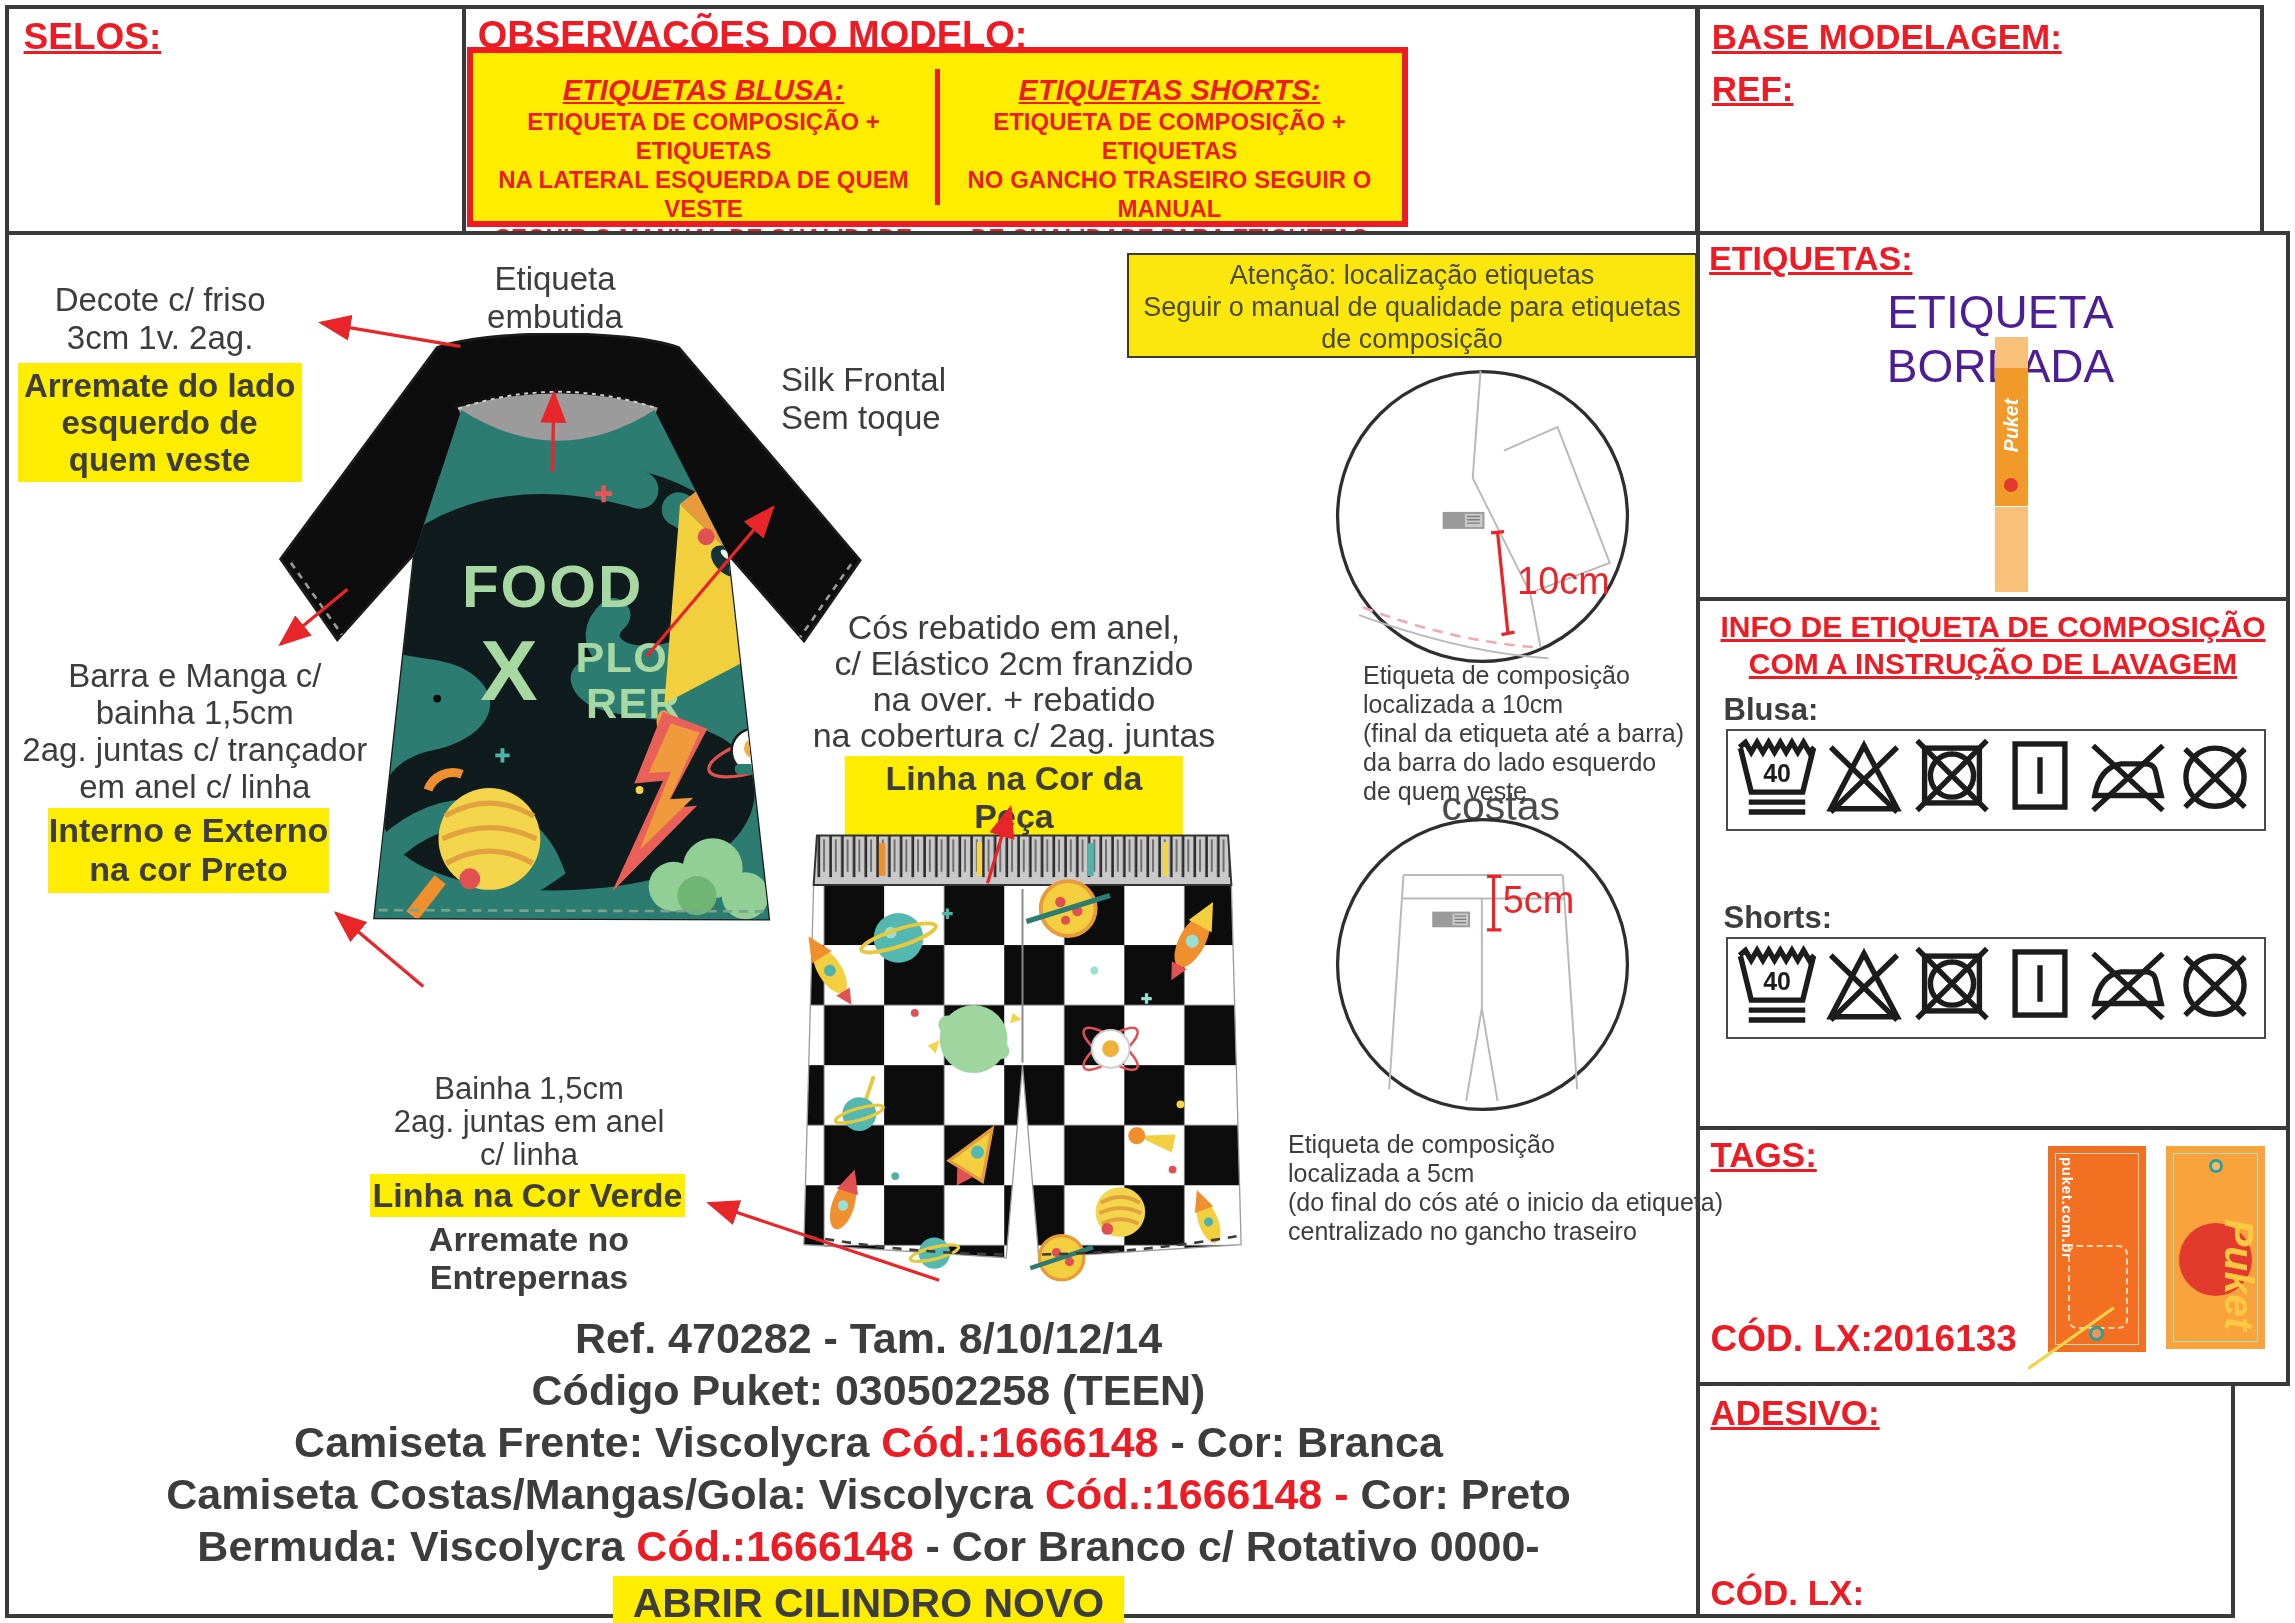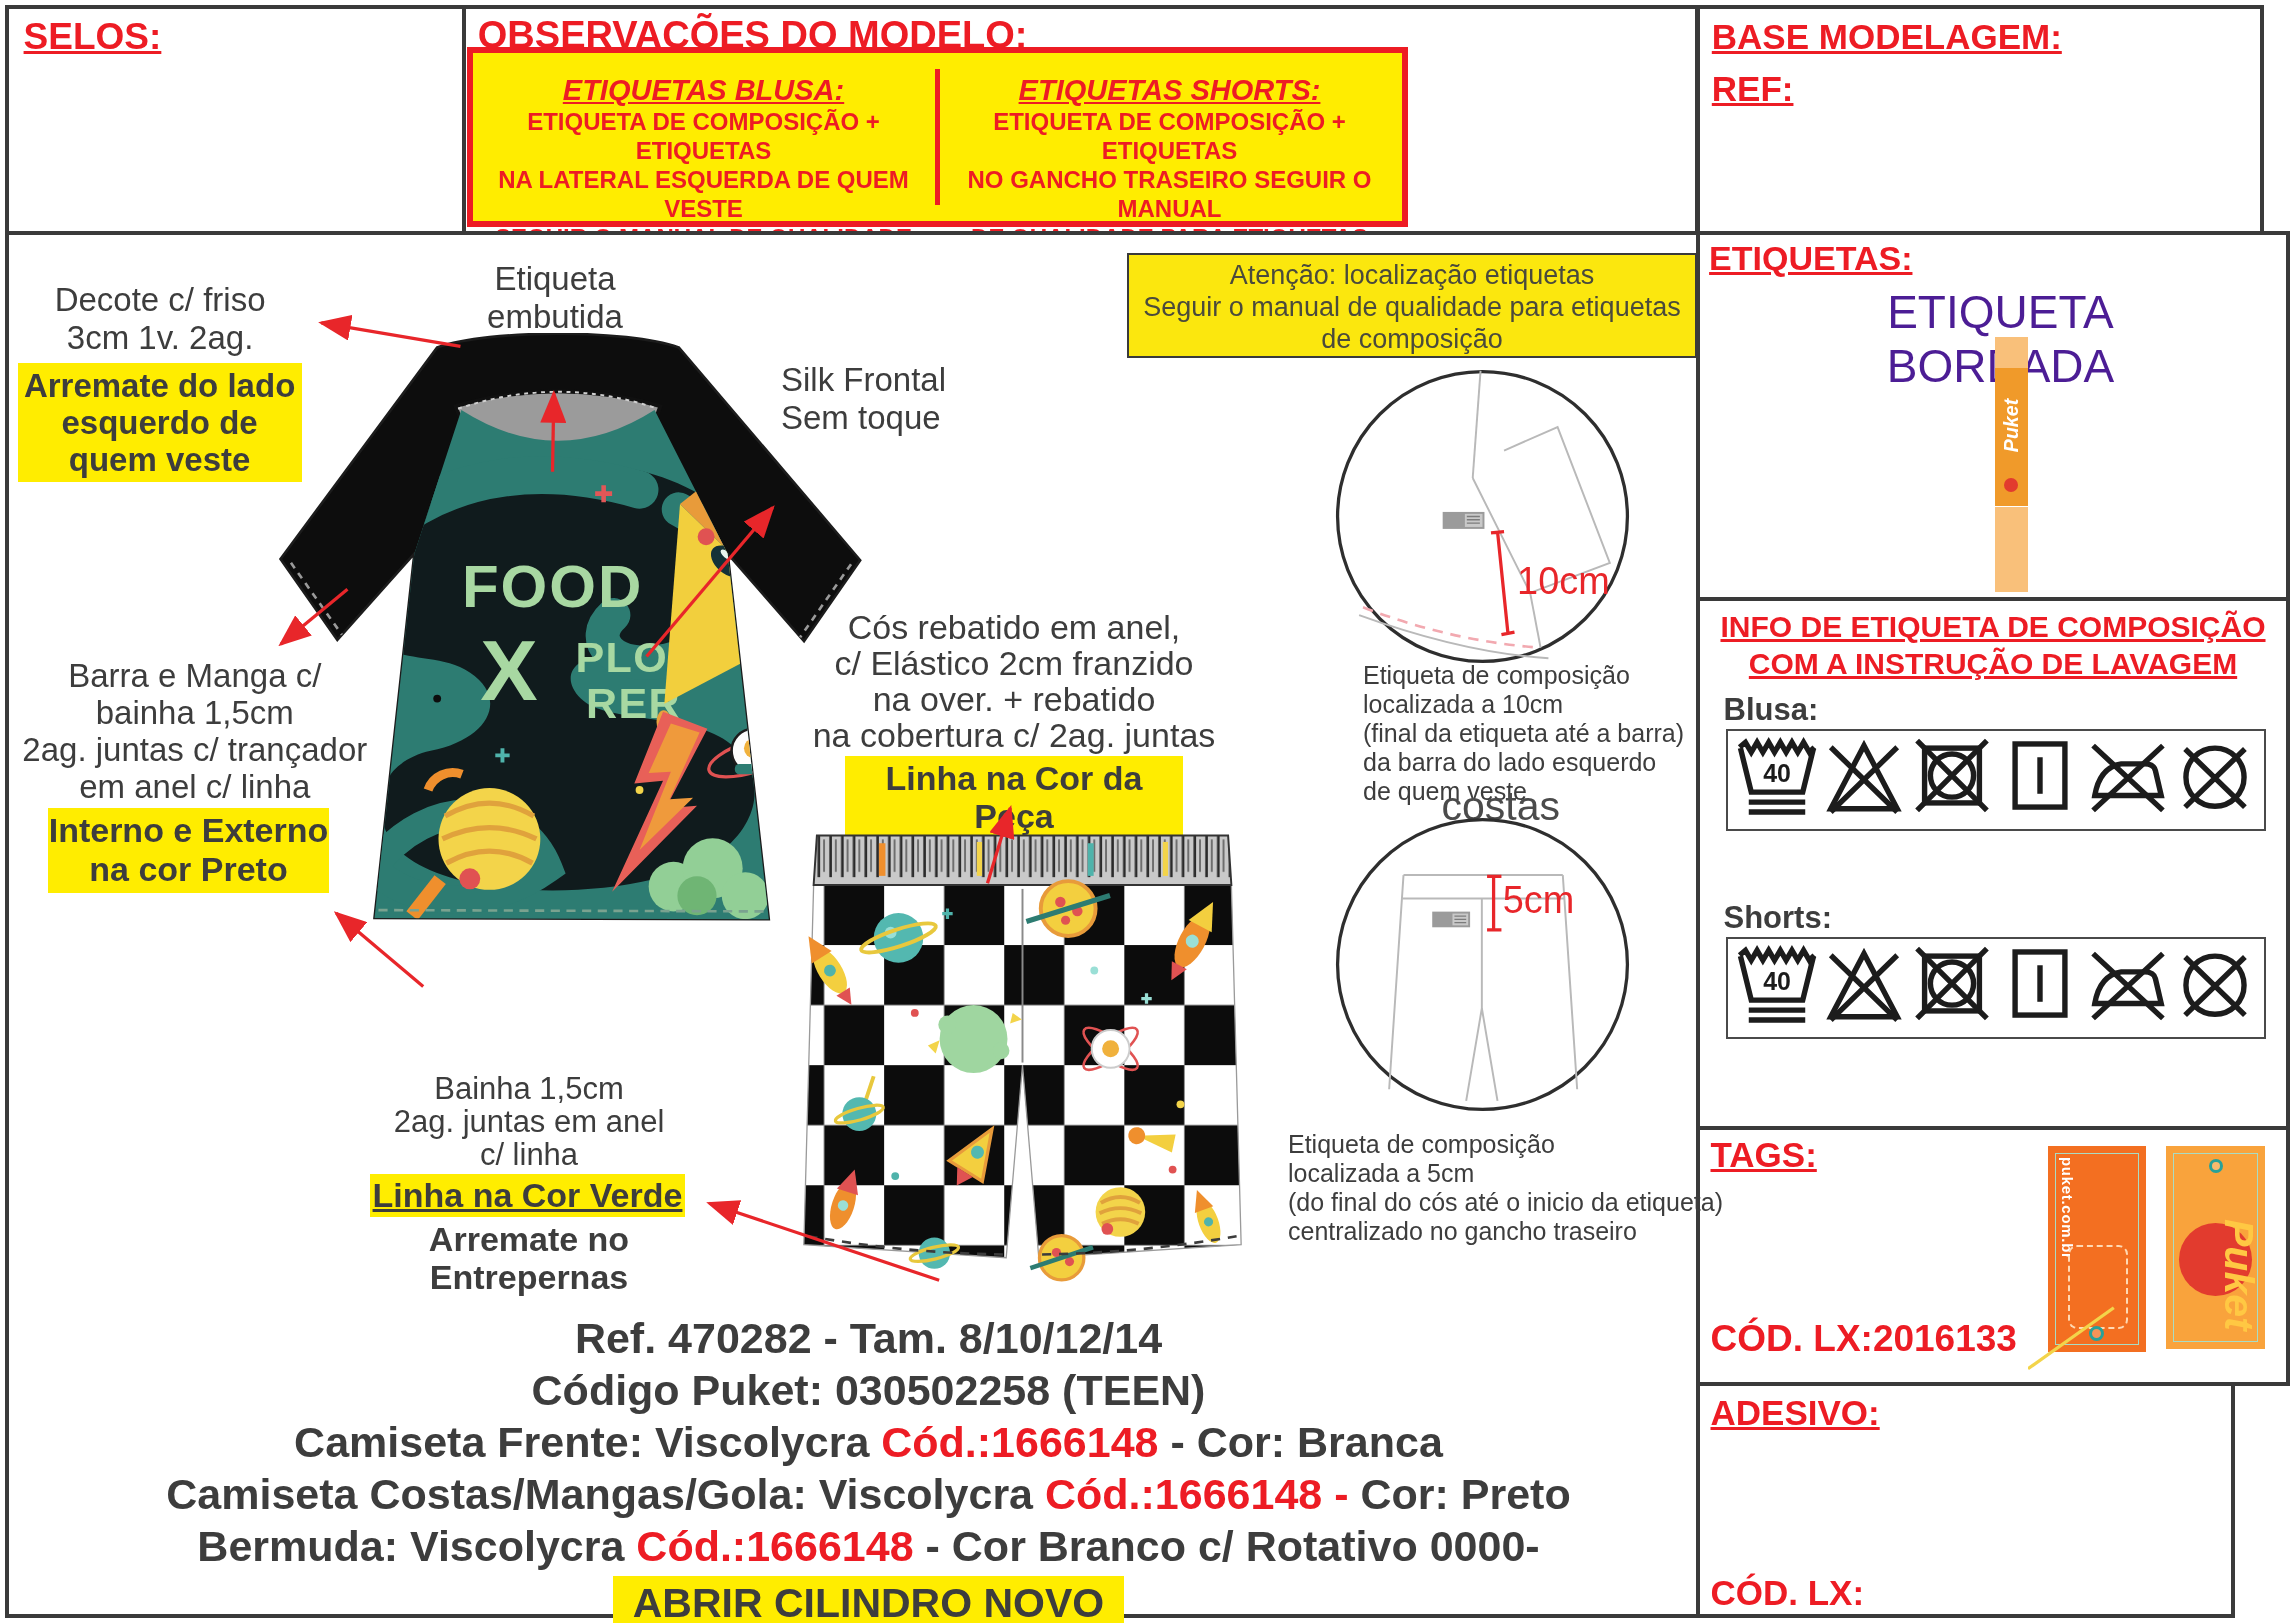--- a/index.html
+++ b/index.html
@@ -217,21 +217,21 @@
     <div>na over. + rebatido</div>
     <div>na cobertura c/ 2ag. juntas</div>
   </div>
   <div class="hl" style="left:845px;top:756px;width:338px;font-size:34px;line-height:38px;padding:2.6px 0;">Linha na Cor da Peça</div>
 
   <div class="ann" style="left:379px;top:1072px;width:300px;font-size:31px;line-height:33px;">
     <div>Bainha 1,5cm</div>
     <div>2ag. juntas em anel</div>
     <div>c/ linha</div>
   </div>
-  <div class="hl" style="left:370px;top:1174px;width:315px;font-size:34px;line-height:39px;padding:2px 0;text-decoration:underline;">Linha na Cor Verde</div>
+  <div class="hl" style="left:370px;top:1174px;width:315px;font-size:34px;line-height:39px;padding:2px 0;">Linha na Cor Verde</div>
   <div class="ann" style="left:356px;top:1220px;width:346px;font-size:34px;font-weight:bold;">Arremate no Entrepernas</div>
 
   <div id="atencao">
     <div>Atenção: localização etiquetas</div>
     <div>Seguir o manual de qualidade para etiquetas</div>
     <div>de composição</div>
   </div>
 
   <svg class="overlay" style="left:274px;top:333px;" width="594" height="617" viewBox="0 0 910 945">
     <defs>

